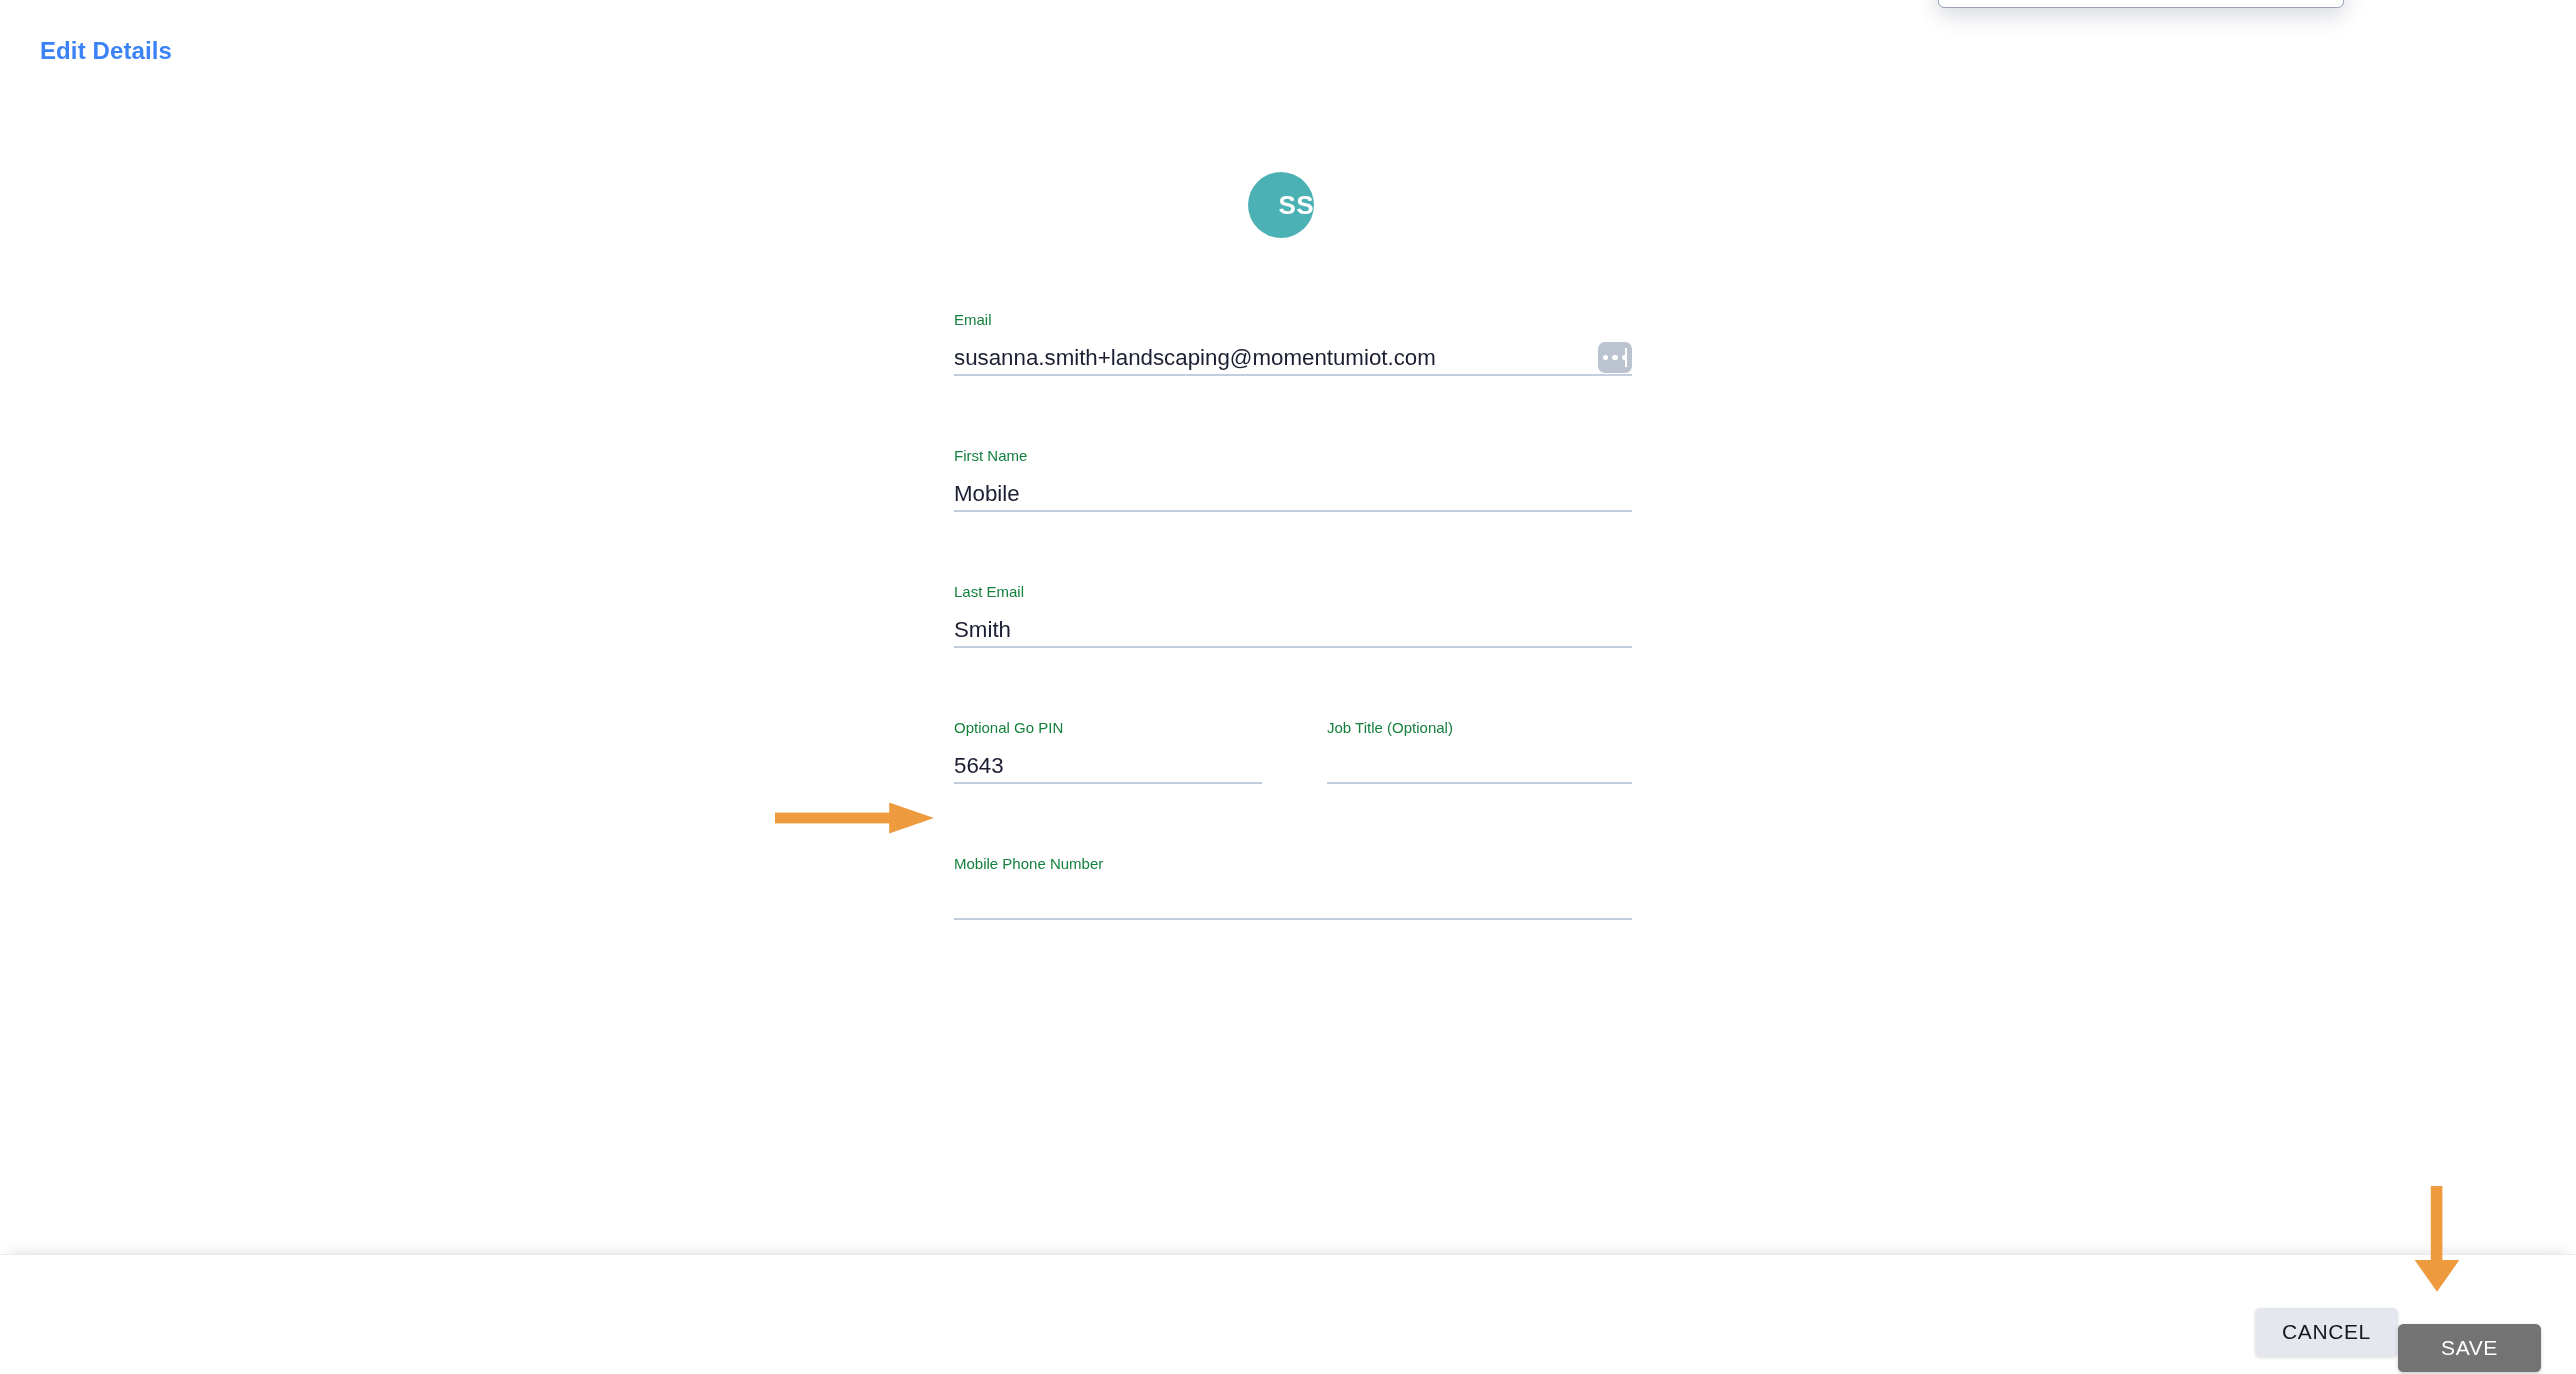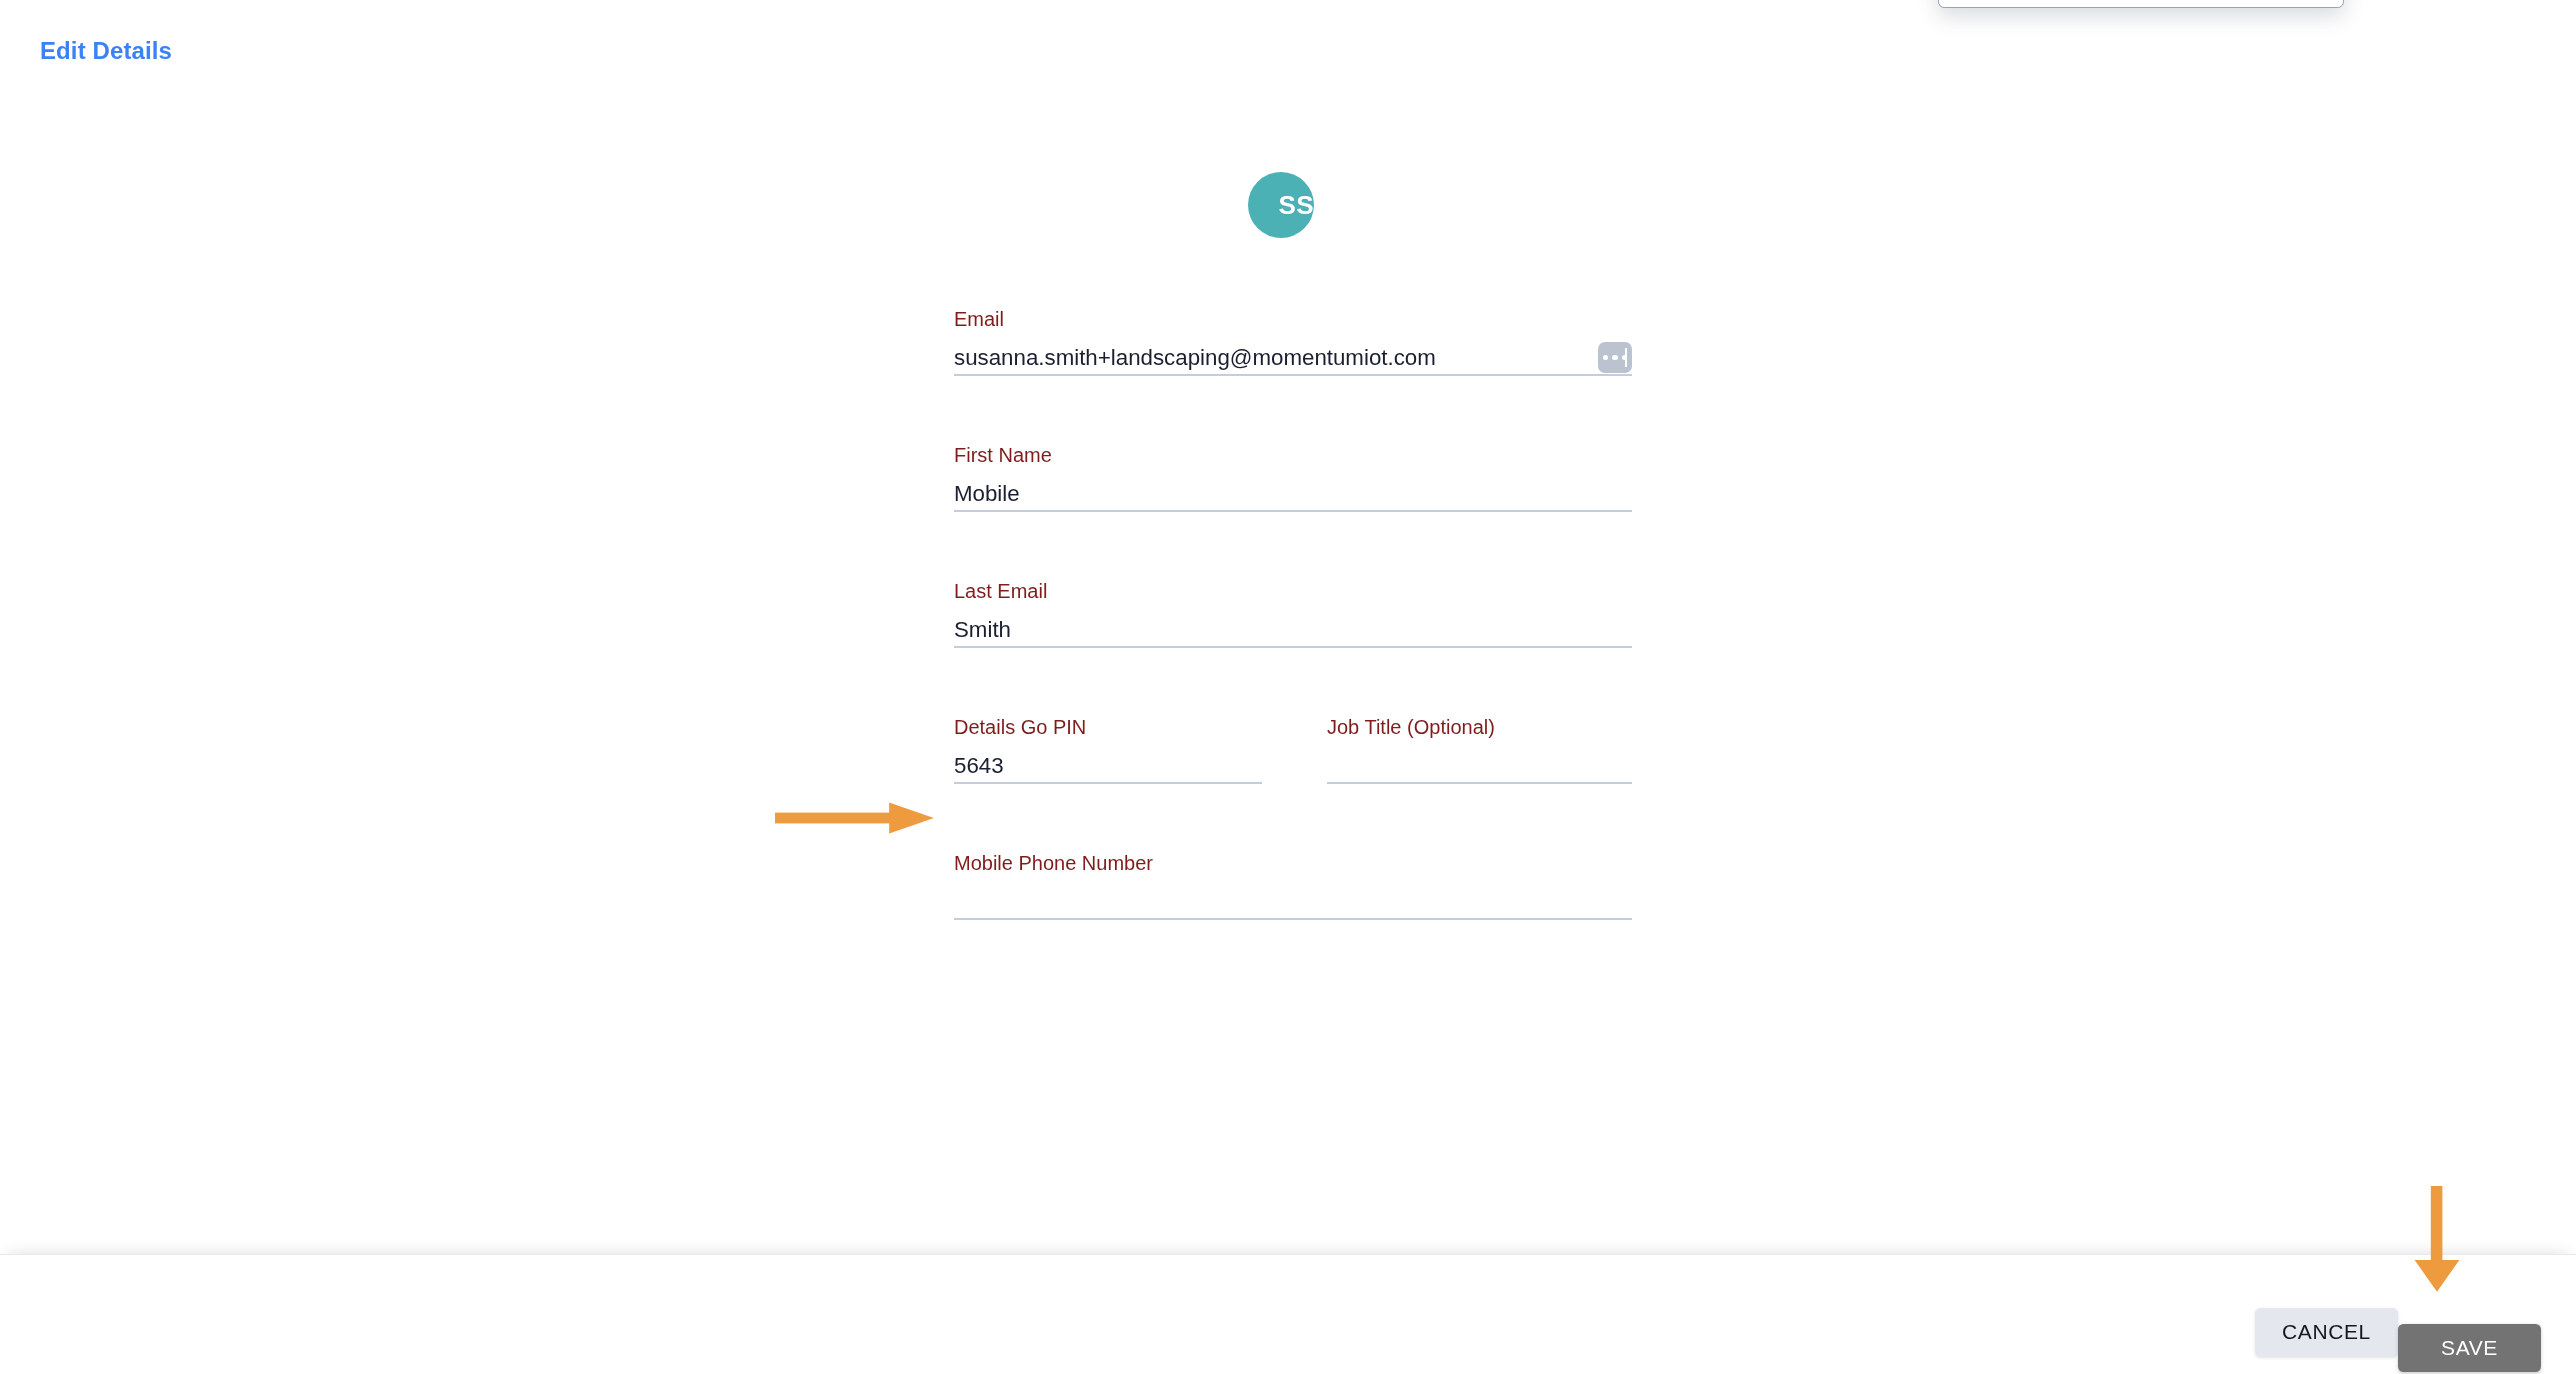--- a/index.html
+++ b/index.html
@@ -66,23 +66,23 @@
   #form {
     position: absolute;
     left: 954px;
     top: 308px;
     width: 678px;
   }
   .field {
     position: relative;
   }
   .field-label {
-    font-size: 20px;
+    font-size: 15px;
     font-weight: 400;
-    color: #7f1d1d;
+    color: #15803d;
     line-height: 23px;
     white-space: nowrap;
   }
   .field-value {
     font-size: 22.3px;
     font-weight: 400;
     color: #1b1f31;
     line-height: 32px;
     height: 32px;
     padding-top: 10.8px;
@@ -236,21 +236,21 @@
   <div class="field">
     <div class="field-label">Last Email</div>
     <div class="field-value" title="Last Name">Smith</div>
     <div class="field-underline"></div>
   </div>
 
   <div class="row-gap"></div>
 
   <div class="two-col">
     <div class="field col-left">
-      <div class="field-label">Details Go PIN</div>
+      <div class="field-label">Optional Go PIN</div>
       <div class="field-value" title="Momentum Go PIN">5643</div>
       <div class="field-underline"></div>
     </div>
     <div class="field col-right">
       <div class="field-label">Job Title (Optional)</div>
       <div class="field-value" title="Job Title (Optional)"></div>
       <div class="field-underline"></div>
     </div>
   </div>
 

